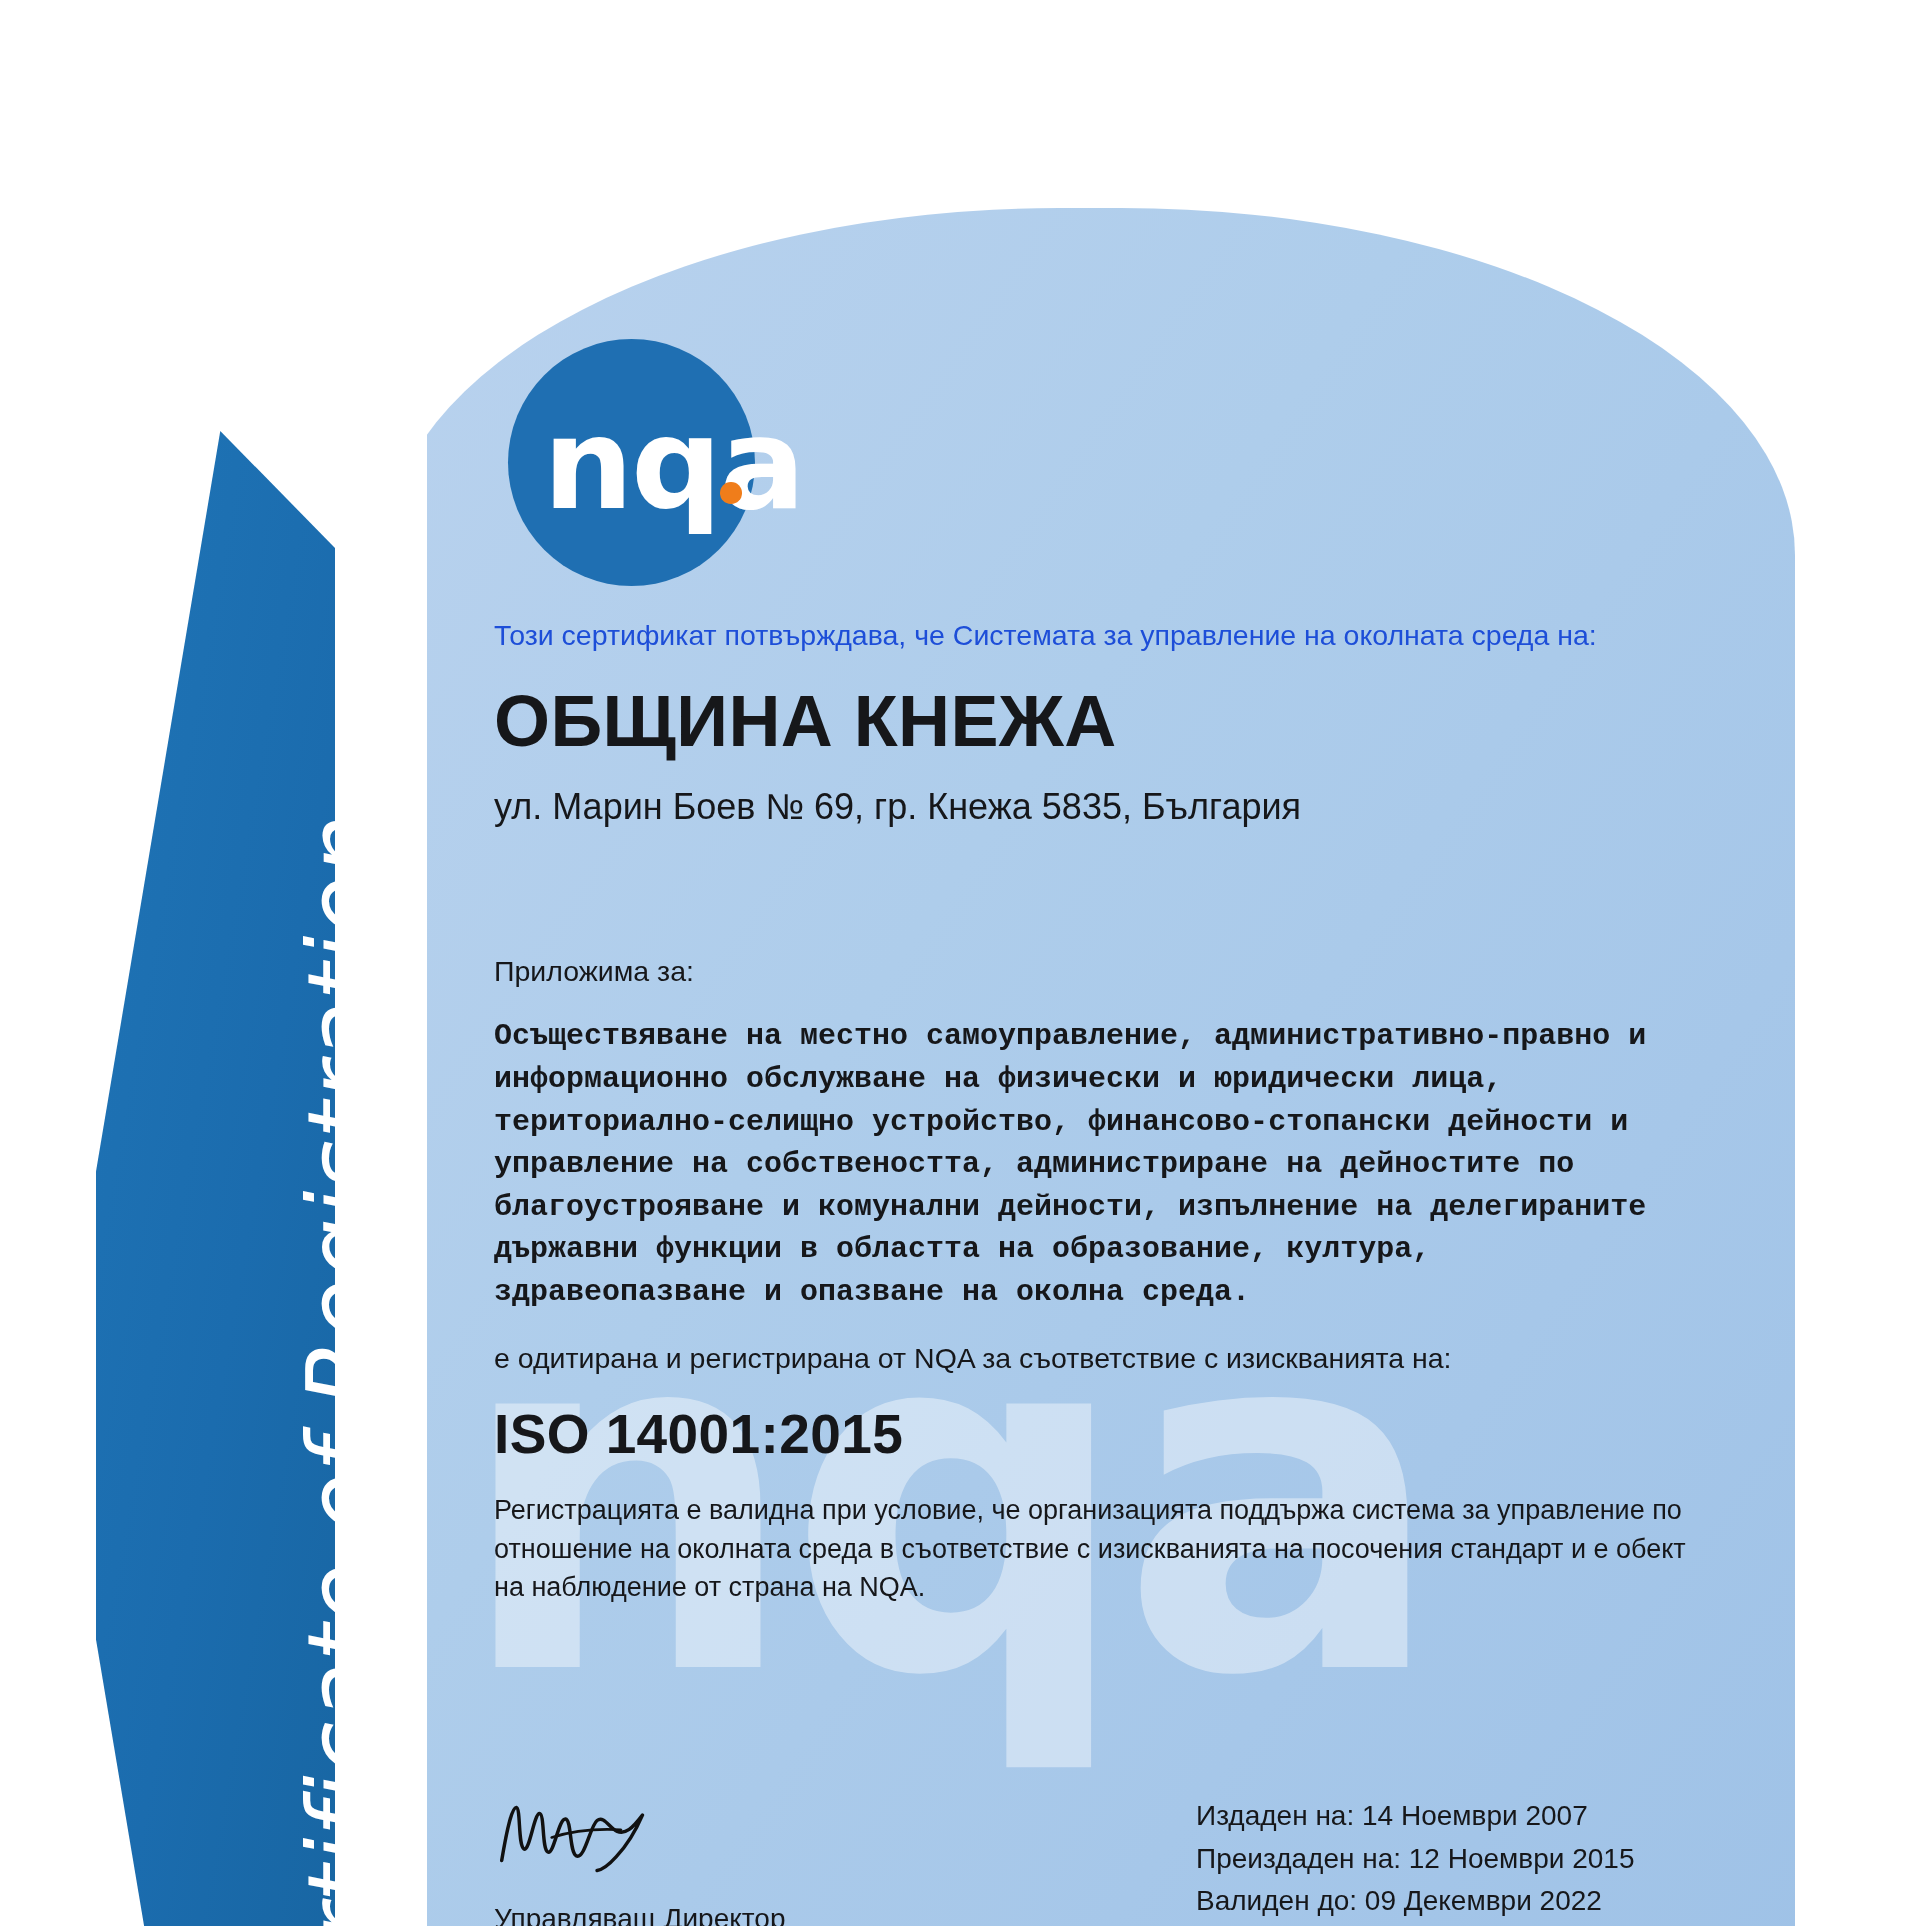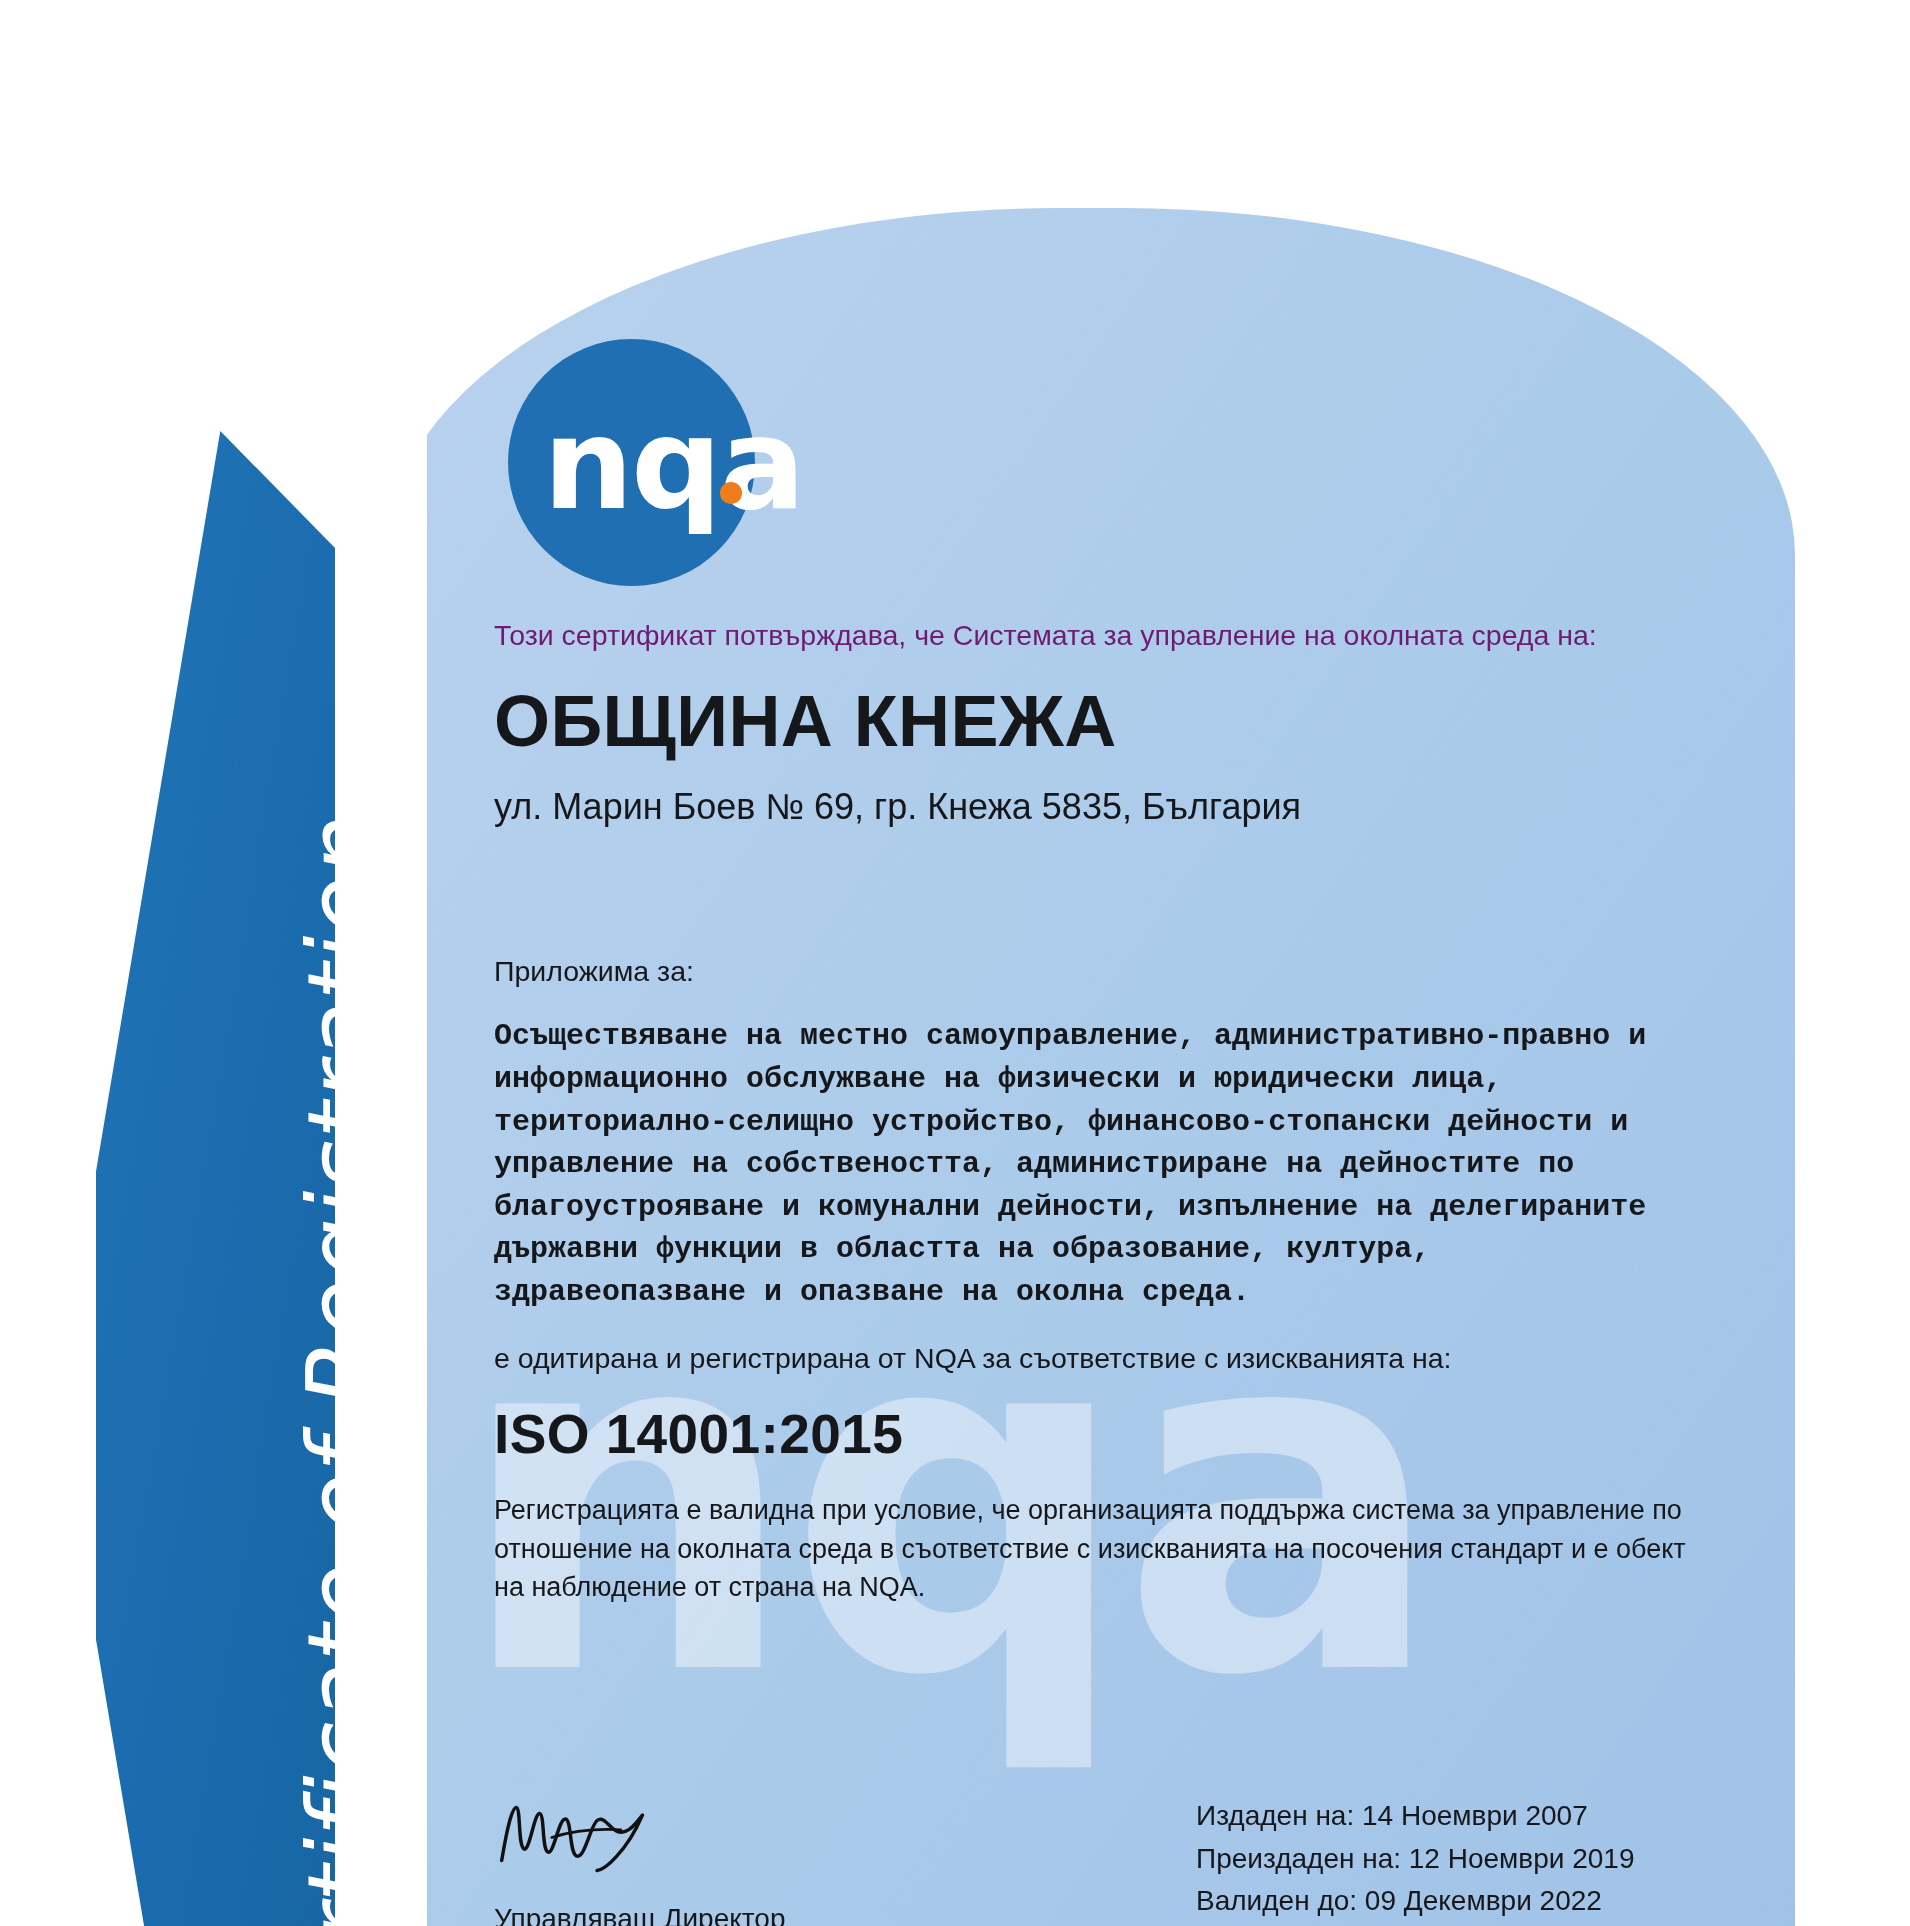--- a/index.html
+++ b/index.html
@@ -119,21 +119,21 @@
   .content {
     position: absolute;
     left: 494px;
     top: 616px;
     width: 1202px;
     color: #16171a;
   }
   .intro-line {
     font-size: 28.5px;
     line-height: 1.35;
-    color: #701a75;
+    color: #1d4ed8;
   }
   .org-name {
     margin-top: 26px;
     font-size: 72px;
     font-weight: bold;
     letter-spacing: 0.4px;
   }
   .org-address {
     margin-top: 24px;
     font-size: 36px;
@@ -228,19 +228,19 @@
   <div class="signature-wrap">
     <svg class="signature-mark" viewBox="0 0 520 230">
       <path d="M20 180 C35 90, 48 40, 58 42 C70 45, 62 140, 78 150 C92 158, 104 60, 118 58 C132 57, 124 150, 140 158 C156 165, 168 70, 186 72 C202 74, 196 160, 214 168 C236 178, 250 90, 268 76 C286 62, 300 96, 320 104 C342 113, 360 96, 386 62 C368 104, 344 142, 318 170 C300 190, 282 204, 268 206" fill="none" stroke="#111111" stroke-width="9" stroke-linecap="round" stroke-linejoin="round"></path>
       <path d="M150 120 C200 104, 260 96, 330 100" fill="none" stroke="#111111" stroke-width="7" stroke-linecap="round"></path>
     </svg>
     <div class="signature-title">Управляващ Директор</div>
   </div>
 
   <div class="details">
     <div>Издаден на: 14 Ноември 2007</div>
-    <div>Преиздаден на: 12 Ноември 2019</div>
+    <div>Преиздаден на: 12 Ноември 2015</div>
     <div>Валиден до: 09 Декември 2022</div>
 
   </div>
 
 </div>
 
 
 </body></html>

